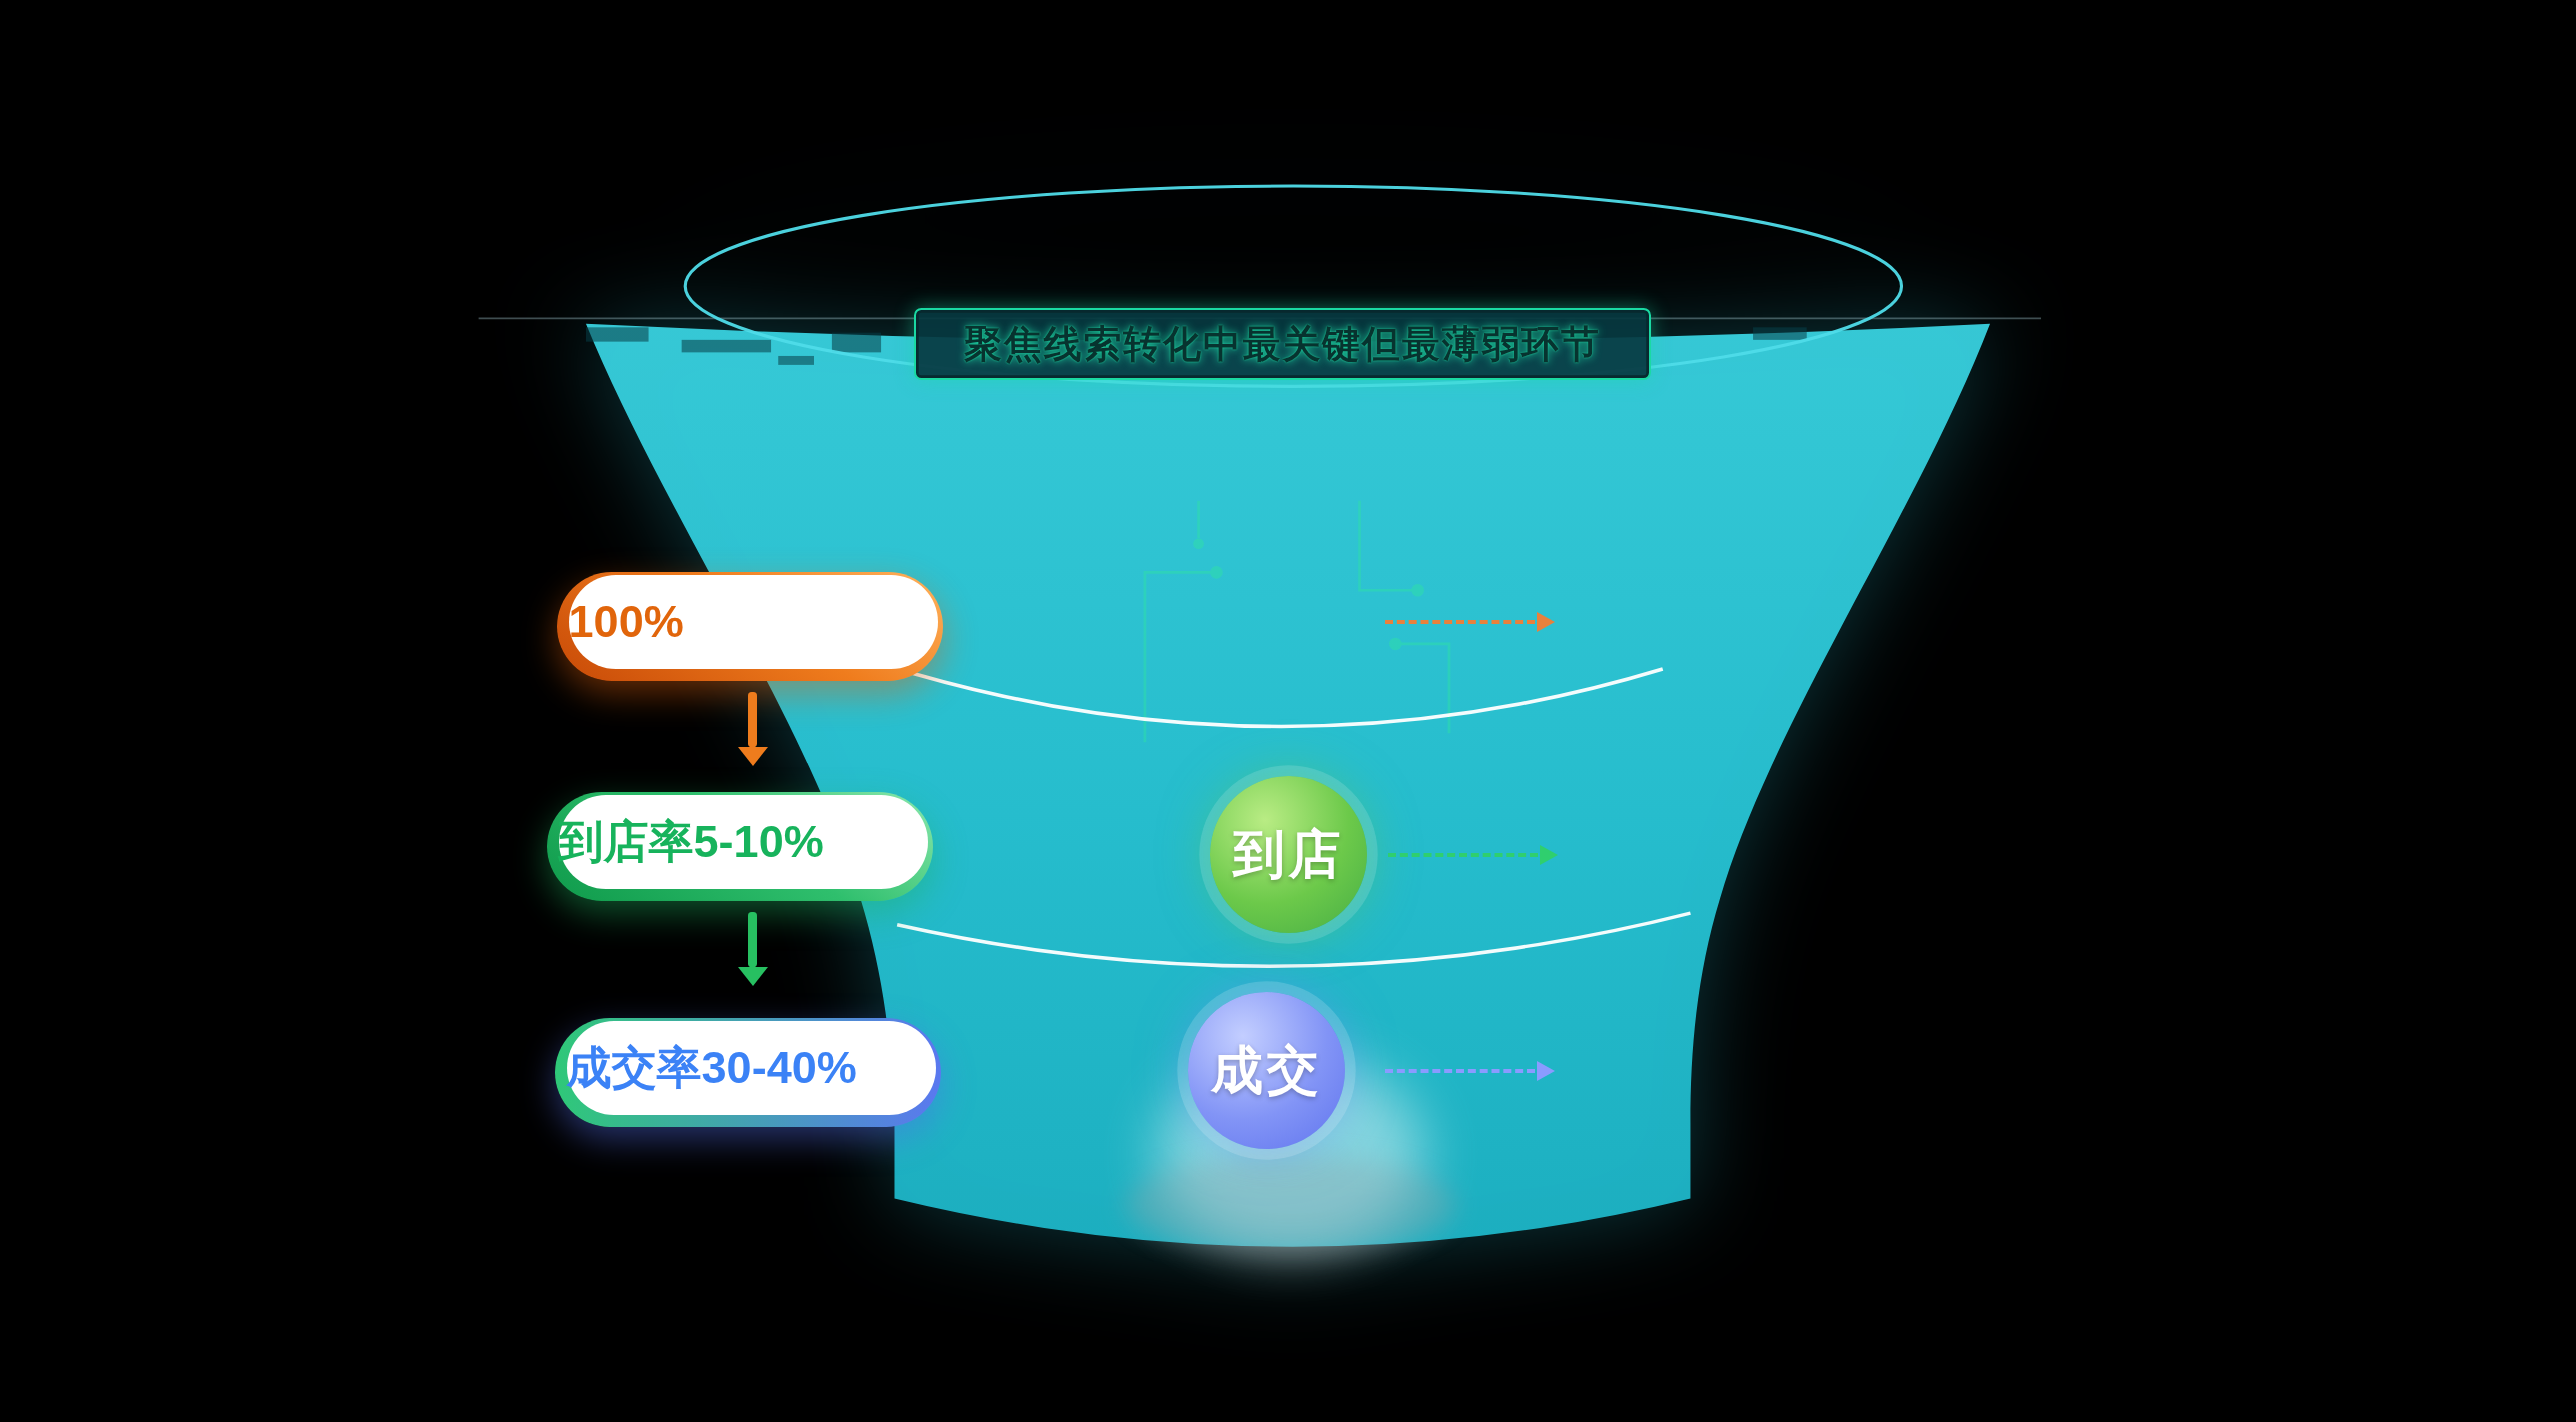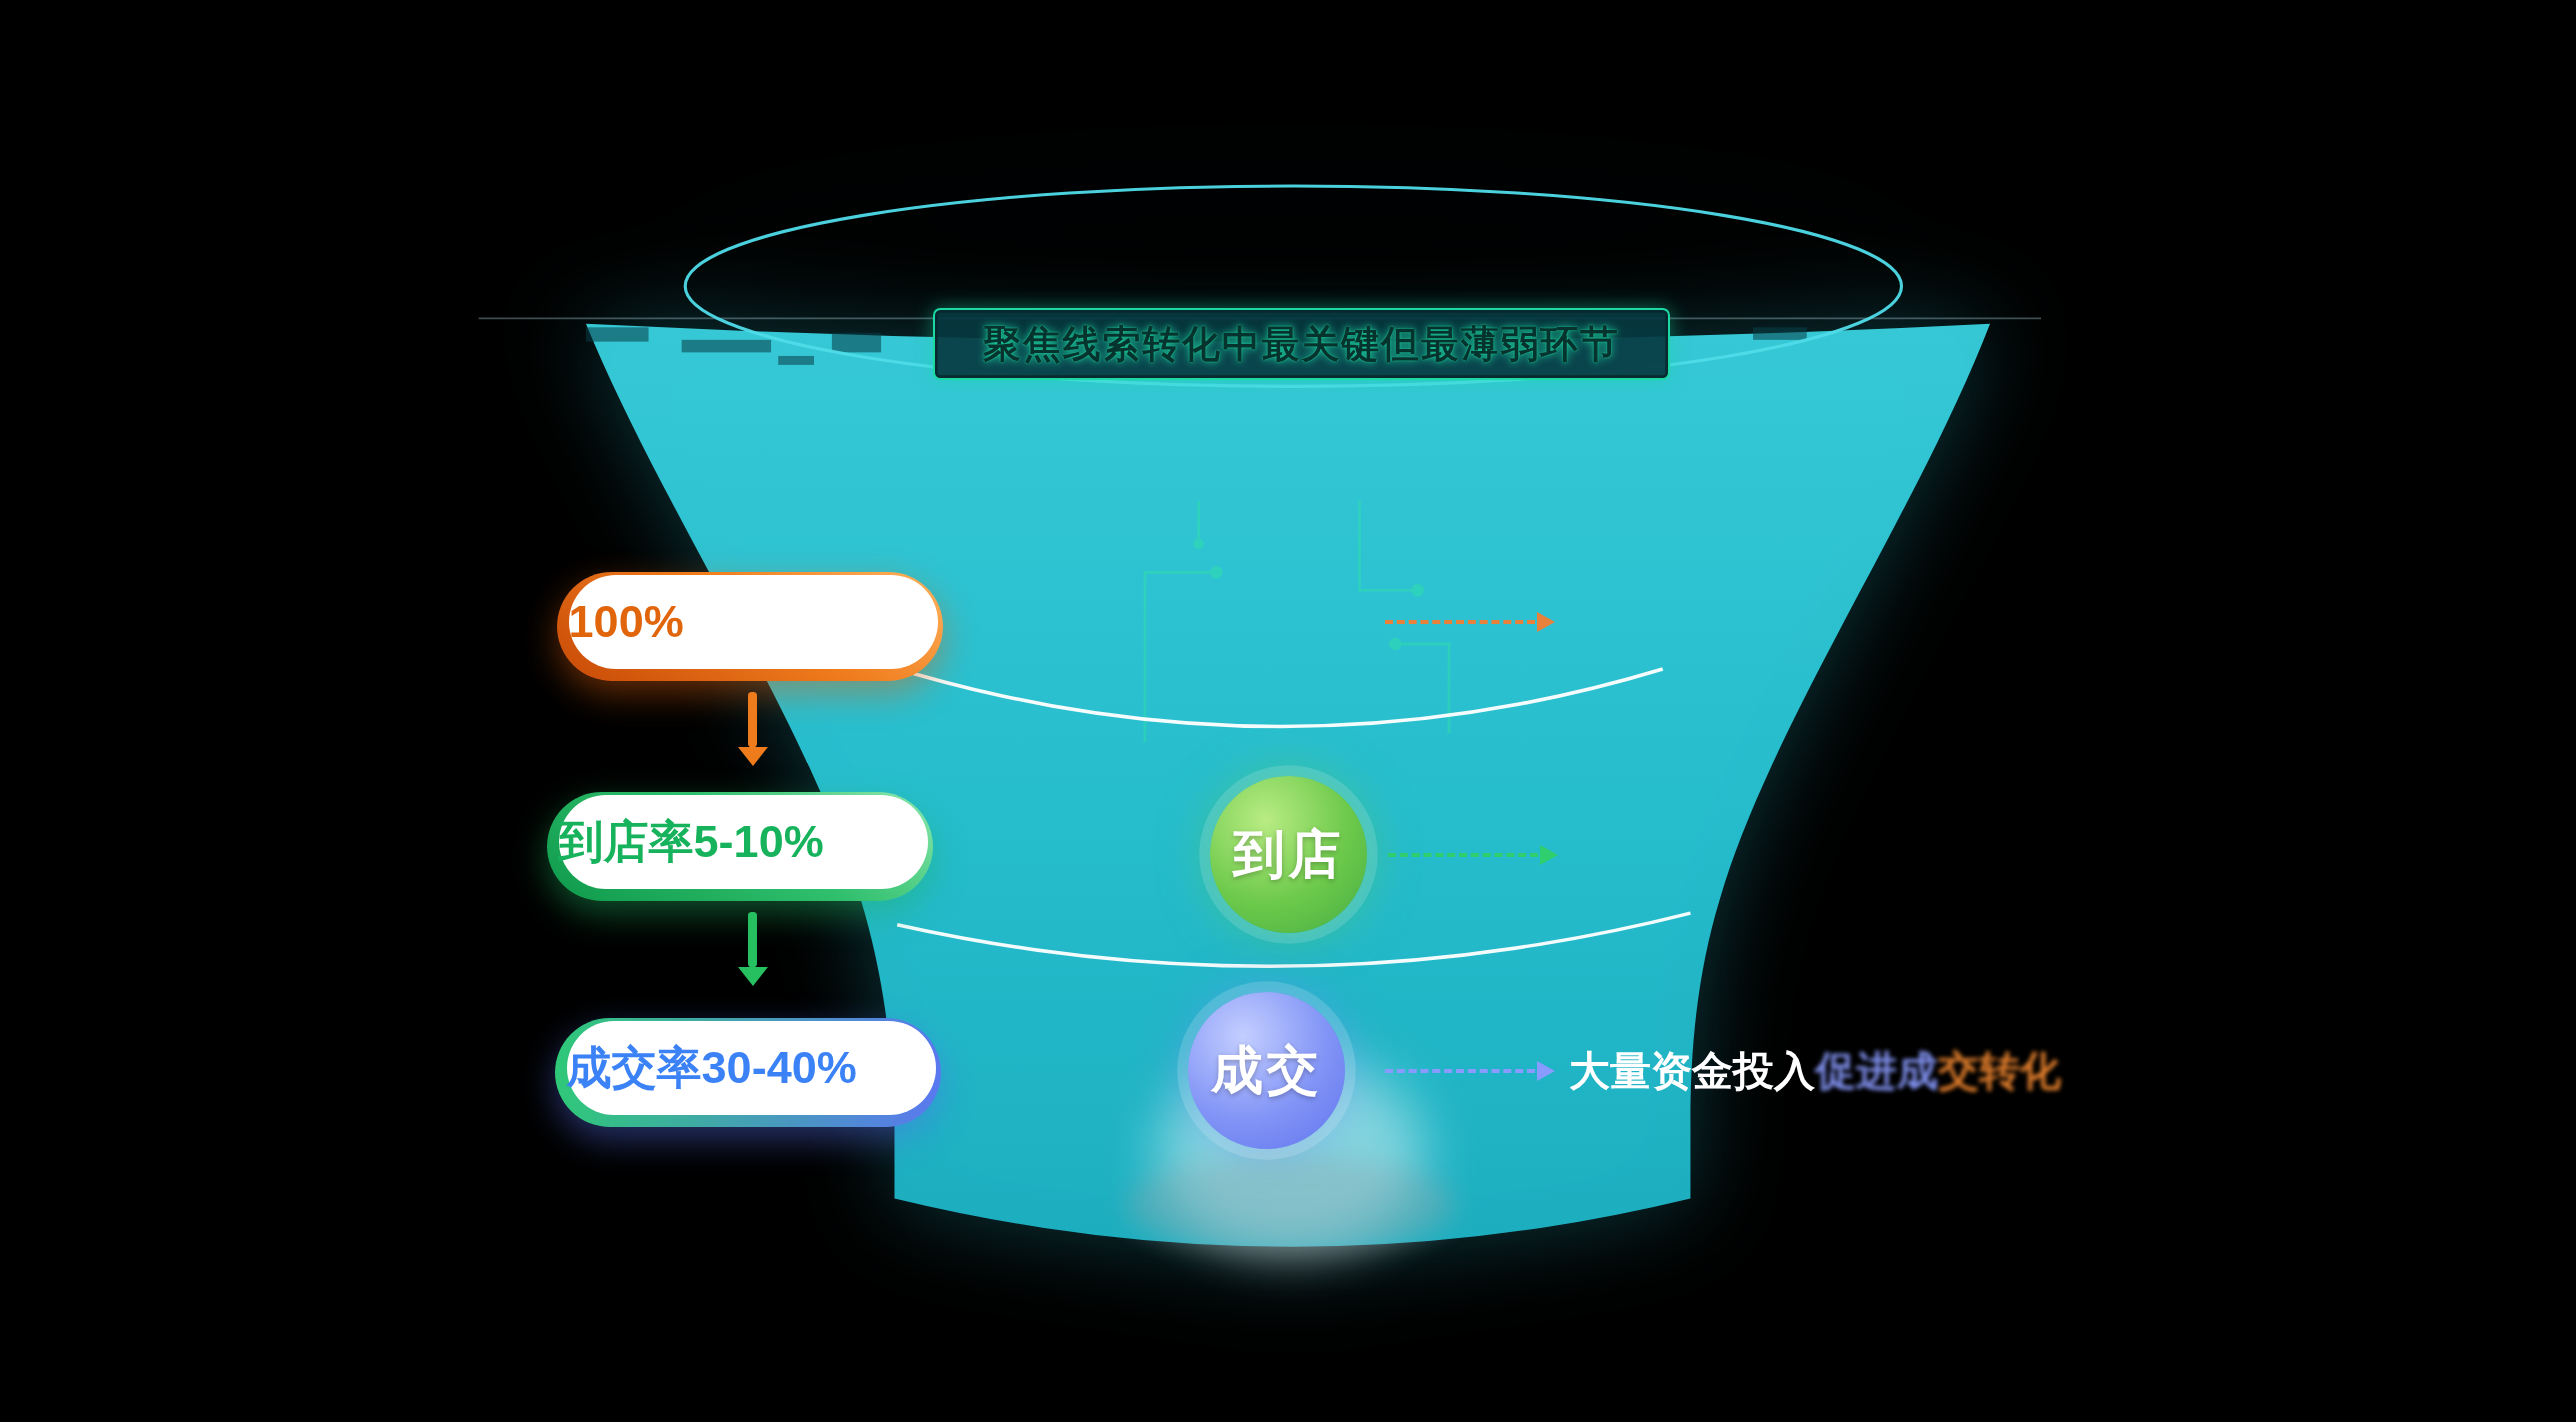--- a/index.html
+++ b/index.html
@@ -7,21 +7,21 @@
     width: 2576px; height: 1422px;
     background: #000000;
     overflow: hidden;
     font-family: "Liberation Sans", "DejaVu Sans", sans-serif;
   }
   .stage-canvas { position: absolute; left: 0; top: 0; width: 2576px; height: 1422px; }
   svg.funnel { position: absolute; left: 0; top: 0; filter: drop-shadow(0 0 45px rgba(42,197,214,0.30)); }
 
   
   .title-box {
-    position: absolute; left: 933px; top: 308px; width: 733px; height: 68px;
+    position: absolute; left: 914px; top: 308px; width: 733px; height: 68px;
     background: rgba(7,56,64,0.92);
     border: 2.7px solid #1ad9a3;
     border-radius: 7.2px;
     box-shadow: inset 0 0 0 2.7px rgba(8,38,44,0.85), 0 0 19.7px rgba(26,217,163,0.45);
     display: flex; align-items: center; justify-content: center;
   }
   .title-box .t {
     font-size: 38px; font-weight: 800; letter-spacing: 1.8px;
     color: #07332f;
     text-shadow: 0 0 9px rgba(31,224,168,0.9), 0 0 1.8px rgba(31,224,168,0.9);
@@ -179,19 +179,16 @@
   </div>
 
   <div class="anno r1">
     <div class="dashes"></div>
     <div class="ahead"></div>
   </div>
 
   <div class="anno r2">
     <div class="dashes"></div>
     <div class="ahead"></div>
-    <div class="atext">
-      <span>大量资金投入</span><span class="glitch ga">促进成</span><span class="glitch gb">交转化</span>
-    </div>
   </div>
 
 </div>
 
 
 </body></html>

